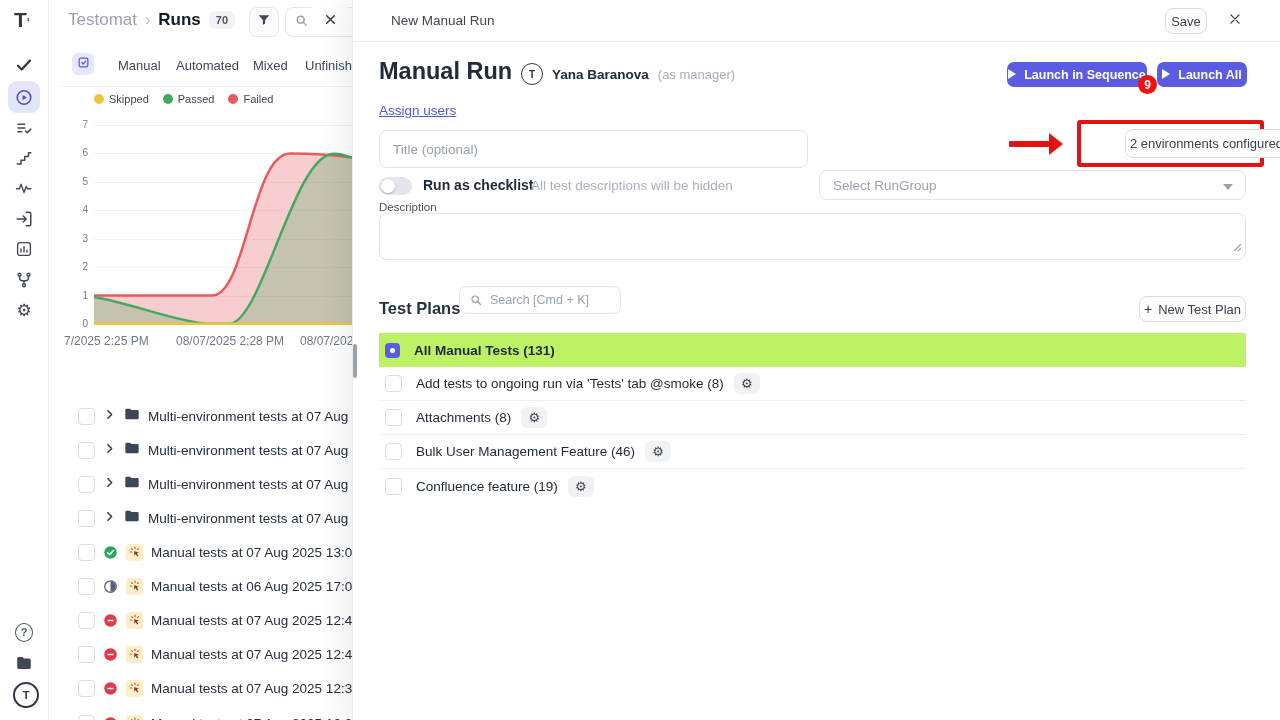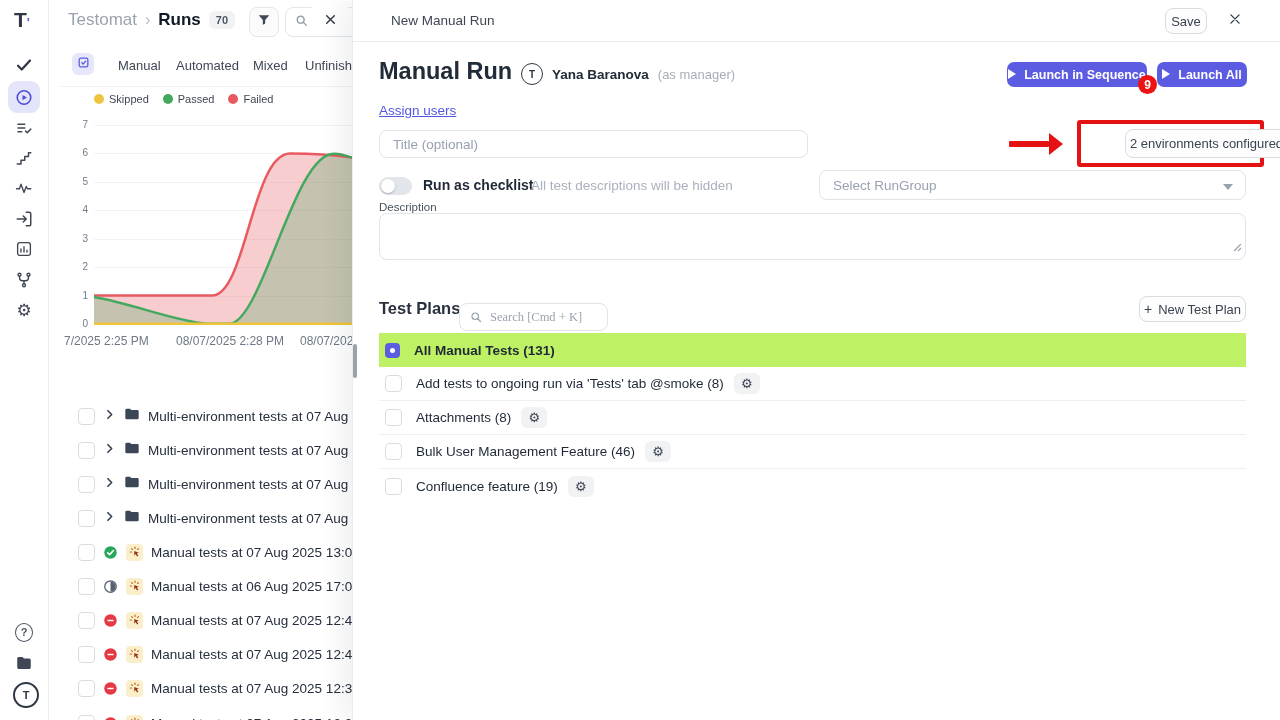--- a/index.html
+++ b/index.html
@@ -429,21 +429,21 @@
     <div class="badge-red" style="left:785px;top:75px;">9</div>
     <div class="btn-purple abs" style="left:804px;top:62px;width:90px;height:25px;">
       <span><svg width="8" height="10" viewBox="0 0 8 10">
             <path d="M0 0l8 5-8 5z" fill="#fff"></path>
           </svg></span>
       <span>Launch All</span>
     </div>
 
     <span class="link abs" style="left:26px;top:103px;">Assign users</span>
 
-    <div class="input abs" style="left:26px;top:130px;width:429px;height:28px;">
+    <div class="input abs" style="left:26px;top:130px;width:429px;height:38px;">
       <span class="placeholder" style="margin-left:13px;">Title (optional)</span>
     </div>
 
     <div class="abs" style="left:656px;top:141px;width:40px;height:6px;background:#e41212;border-radius:1px;"></div>
     <div class="abs" style="left:696px;top:133px;width:0;height:0;border-top:11px solid transparent;border-bottom:11px solid transparent;border-left:14px solid #e41212;"></div>
     <div class="red-note abs" style="left:724px;top:120px;width:179px;height:39px;"></div>
     <div class="btn-light abs" style="left:772px;top:129px;width:163px;height:29px;border-radius:8px;">2 environments configured</div>
 
     <div class="toggle abs" style="left:26px;top:177px;">
         <span class="knob"></span>
@@ -459,21 +459,21 @@
     <span class="abs" style="left:26px;top:201px;font-size:11.5px;color:#49525f;">Description</span>
     <div class="input abs" style="left:26px;top:213px;width:867px;height:47px;">
       <span class="abs" style="right:3px;bottom:3px;">
         <svg width="9" height="9" viewBox="0 0 9 9">
             <path d="M8 1L1 8M8 5L5 8" stroke="#9aa3af" stroke-width="1.2"></path>
           </svg>
       </span>
     </div>
 
     <span class="abs" style="left:26px;top:299px;font-size:16.5px;font-weight:700;color:#29313e;">Test Plans</span>
-    <div class="input abs" style="left:106px;top:303px;width:149px;height:28px;font-family:Liberation Serif, serif;">
+    <div class="input abs" style="left:106px;top:286px;width:162px;height:28px;">
       <span style="margin-left:10px;display:flex;">
         <svg width="12" height="12" viewBox="0 0 24 24" fill="none" stroke="#9aa3b2" stroke-width="2.4" stroke-linecap="round">
             <circle cx="10.5" cy="10.5" r="6.5"></circle>
             <path d="M15.5 15.5L21 21"></path>
           </svg>
       </span>
       <span style="margin-left:8px;font-size:12.5px;color:#9aa3b2;">Search [Cmd + K]</span>
     </div>
     <div class="btn-light abs" style="left:786px;top:296px;width:107px;height:26px;gap:6px;">
       <span style="font-size:14px;color:#3a4350;">+</span>

